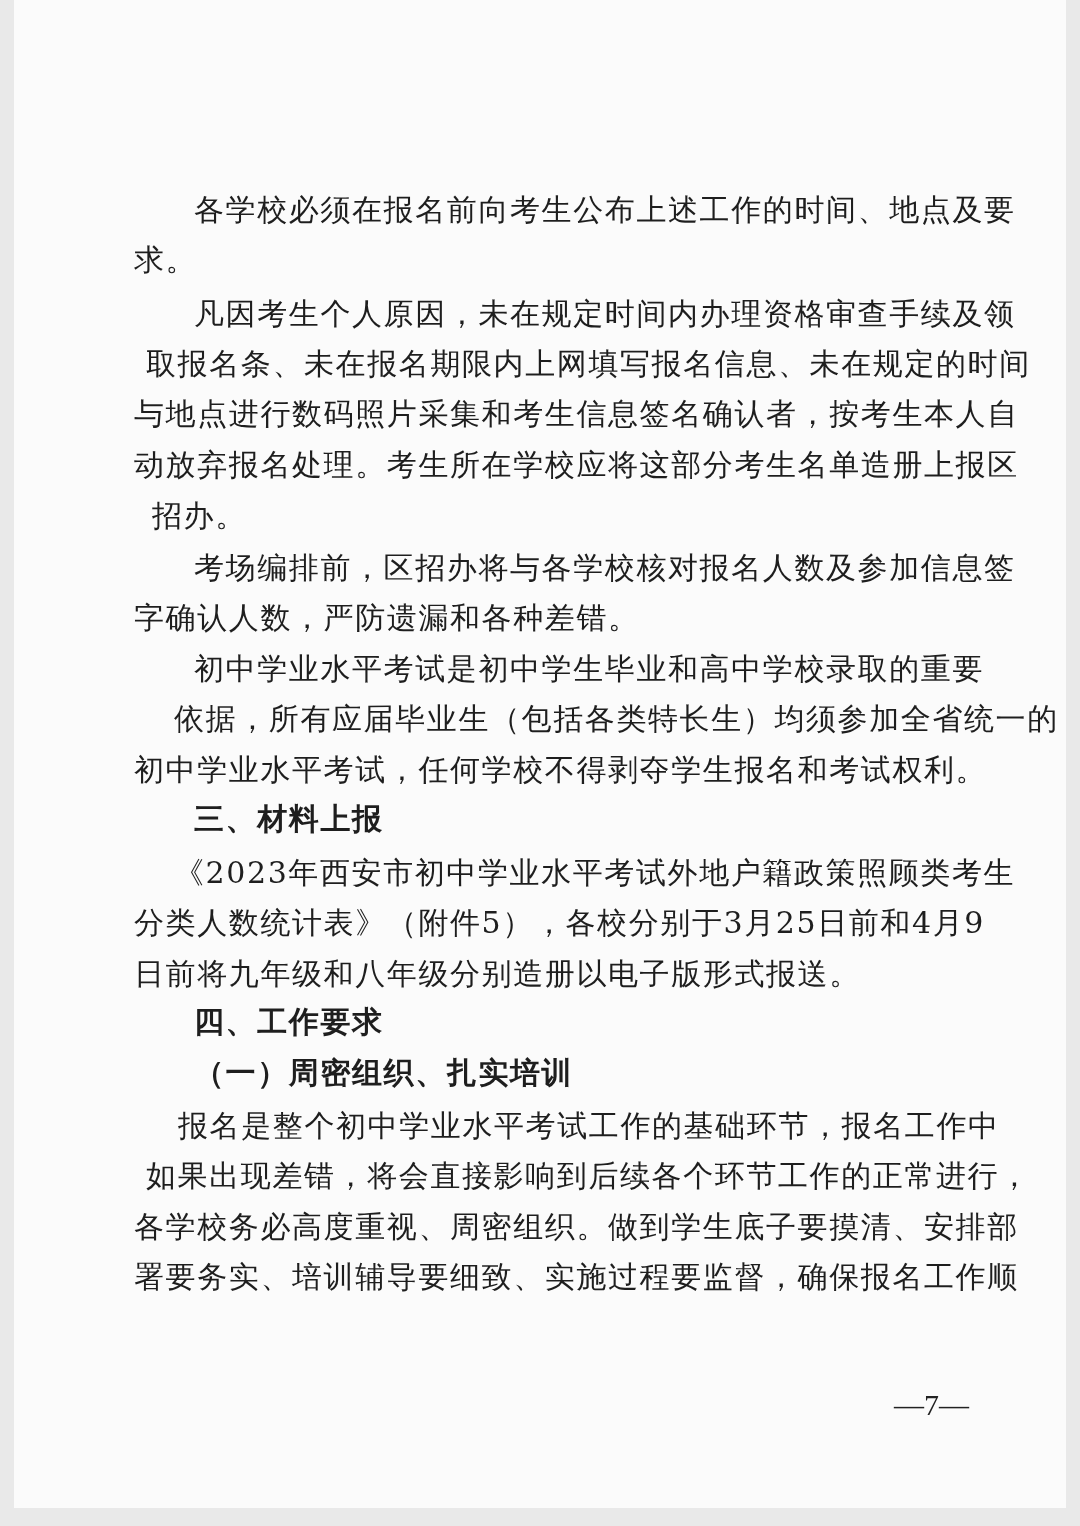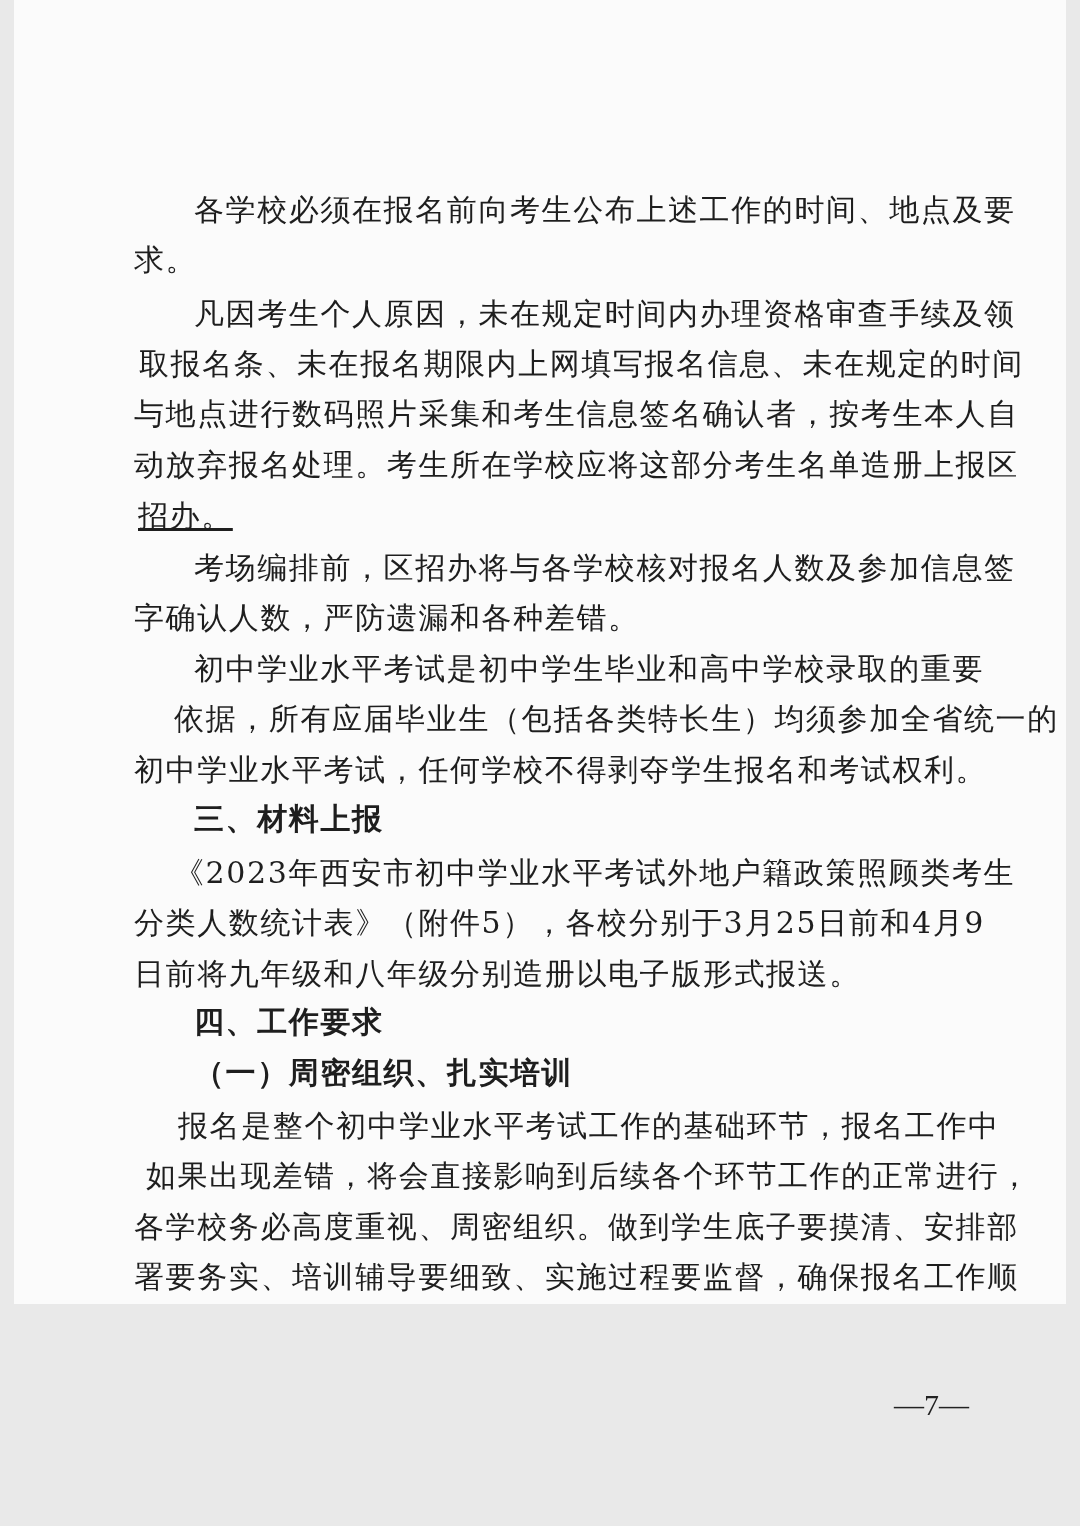--- a/index.html
+++ b/index.html
@@ -1,21 +1,21 @@
 <!DOCTYPE html>
 <html><head>
   <meta charset="utf-8">
   <style>
     html, body { margin: 0; padding: 0; }
     body {
       width: 1080px; height: 1526px; background: #e9e9e9;
       position: relative; overflow: hidden;
     }
     .page {
-      position: absolute; left: 14px; top: 0; width: 1052px; height: 1304px;
+      position: absolute; left: 14px; top: 0; width: 1052px; height: 1508px;
       background: #fbfbfb;
     }
     .text {
       position: absolute; left: 120px; width: 820px;
       font-family: "DejaVu Serif", "Liberation Serif", serif;
       font-size: 30px; color: #1e1e1e; letter-spacing: 1.6px;
       white-space: nowrap;
     }
     .line { position: absolute; left: 0; height: 40px; line-height: 40px; }
     .heading { font-family: Liberation Mono, monospace; font-weight: bold; }
@@ -25,24 +25,24 @@
     }
   </style>
 </head>
 <body>
 
 <div class="page">
   <div class="text" id="text-body">
       <div class="line" style="top: 190px; left: 60px;">各学校必须在报名前向考生公布上述工作的时间、地点及要</div>
       <div class="line" style="top: 240px; left: 0px;">求。</div>
       <div class="line" style="top: 294px; left: 60px;">凡因考生个人原因，未在规定时间内办理资格审查手续及领</div>
-      <div class="line" style="top: 344px; left: 5px;">取报名条、未在报名期限内上网填写报名信息、未在规定的时间</div>
+      <div class="line" style="top: 344px; left: 12px;">取报名条、未在报名期限内上网填写报名信息、未在规定的时间</div>
       <div class="line" style="top: 394px; left: 0px;">与地点进行数码照片采集和考生信息签名确认者，按考生本人自</div>
       <div class="line" style="top: 445px; left: 0px;">动放弃报名处理。考生所在学校应将这部分考生名单造册上报区</div>
-      <div class="line" style="top: 496px; left: 4px; text-decoration: underline;">招办。</div>
+      <div class="line" style="top: 496px; left: 18px;">招办。</div>
       <div class="line" style="top: 548px; left: 60px;">考场编排前，区招办将与各学校核对报名人数及参加信息签</div>
       <div class="line" style="top: 598px; left: 0px;">字确认人数，严防遗漏和各种差错。</div>
       <div class="line" style="top: 649px; left: 60px;">初中学业水平考试是初中学生毕业和高中学校录取的重要</div>
       <div class="line" style="top: 699px; left: 0px; margin-left: 40px;">依据，所有应届毕业生（包括各类特长生）均须参加全省统一的</div>
       <div class="line" style="top: 750px; left: 0px;">初中学业水平考试，任何学校不得剥夺学生报名和考试权利。</div>
       <div class="line heading" style="top: 801px; left: 60px;">三、材料上报</div>
       <div class="line" style="top: 853px; left: 40px;">《2023年西安市初中学业水平考试外地户籍政策照顾类考生</div>
       <div class="line" style="top: 903px; left: 0px;">分类人数统计表》（附件5），各校分别于3月25日前和4月9</div>
       <div class="line" style="top: 954px; left: 0px;">日前将九年级和八年级分别造册以电子版形式报送。</div>
       <div class="line heading" style="top: 1004px; left: 60px;">四、工作要求</div>

